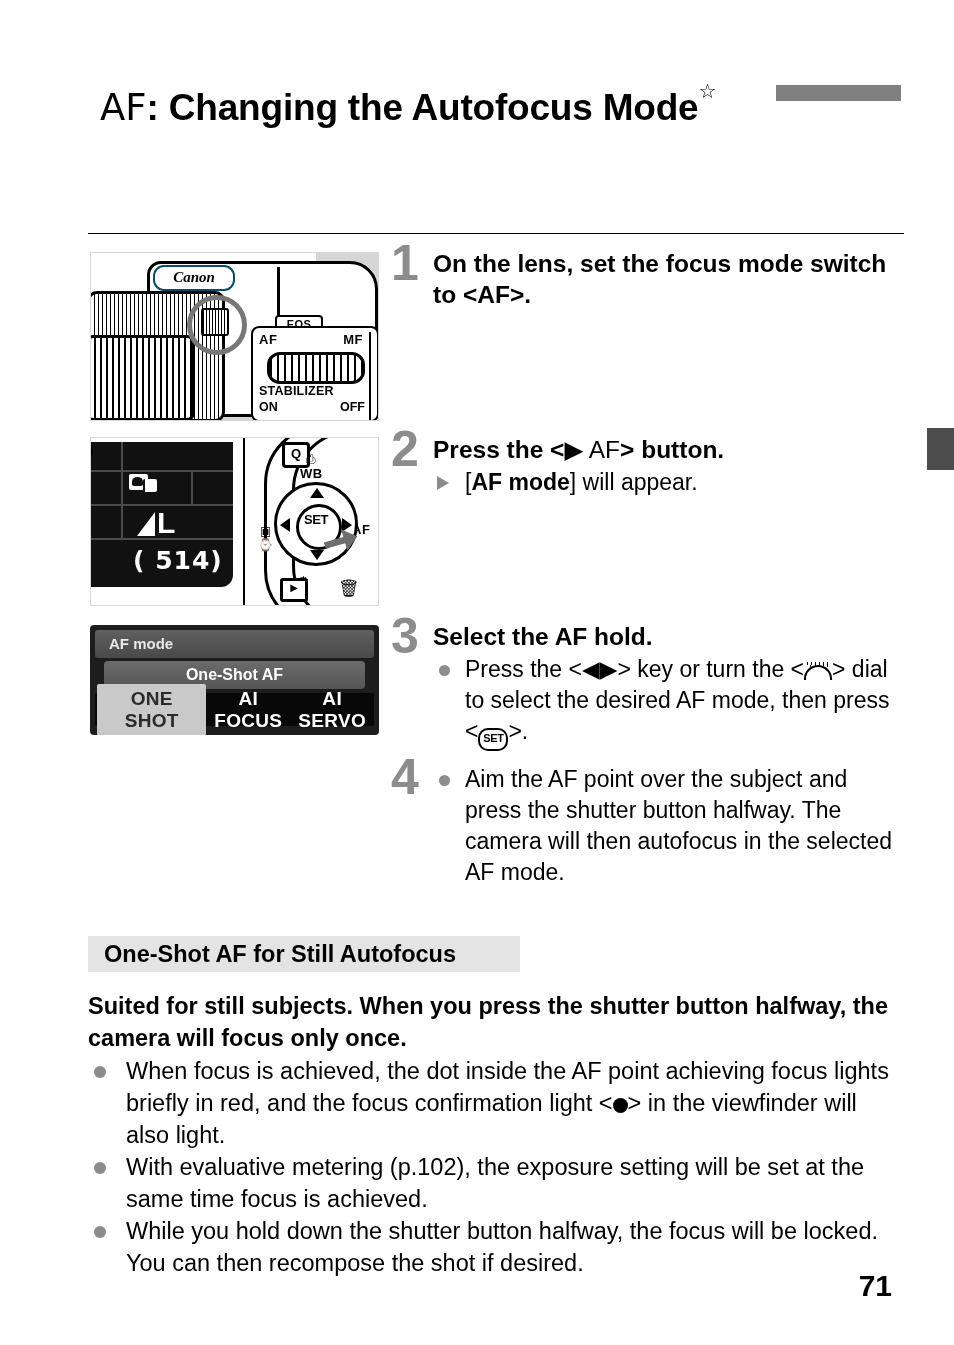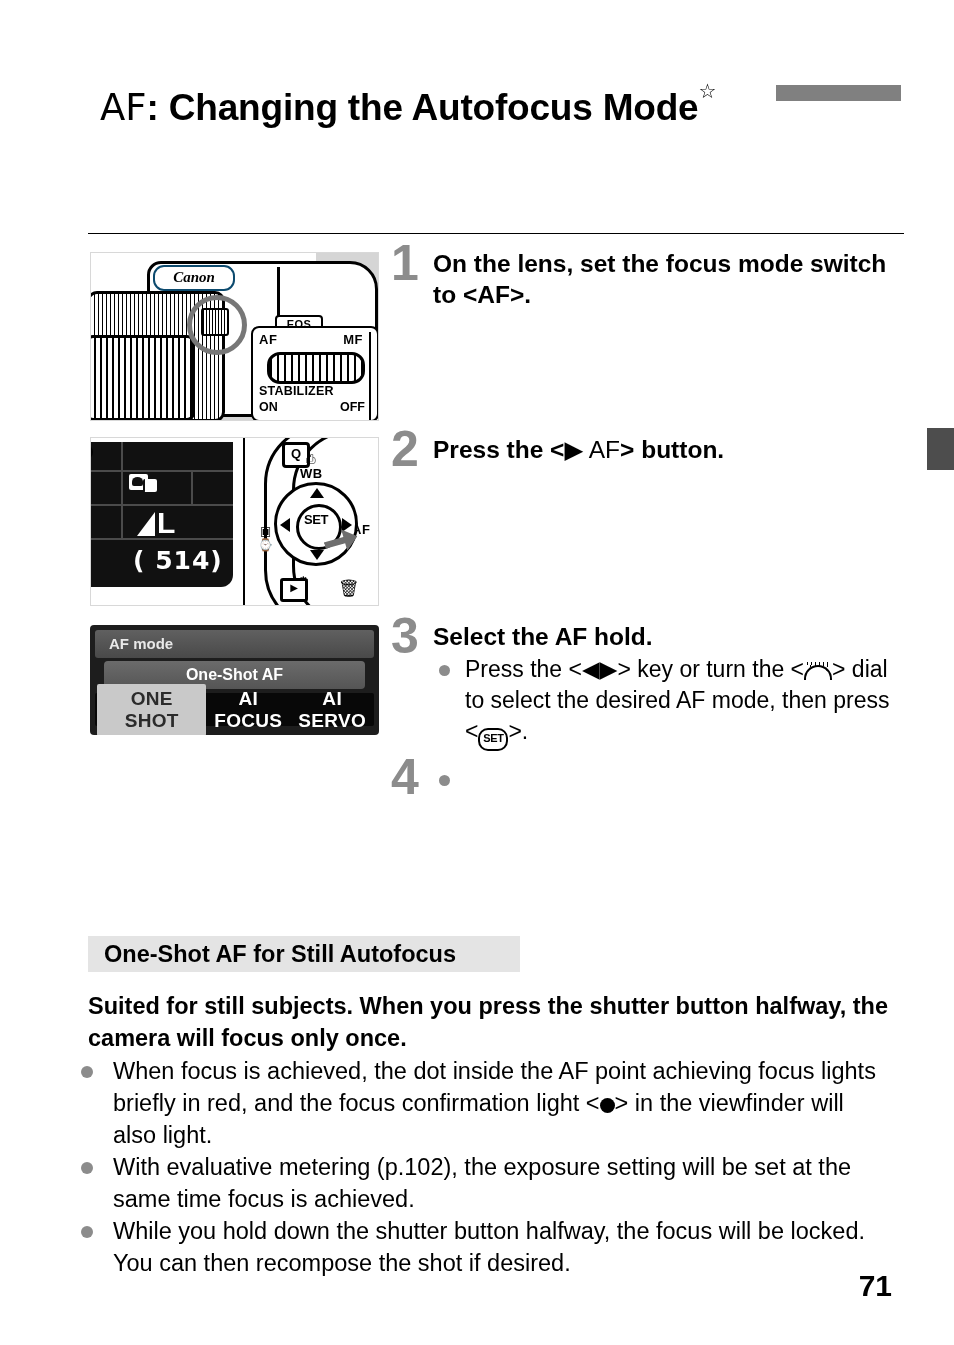--- a/index.html
+++ b/index.html
@@ -236,21 +236,21 @@
     position:absolute;left:88px;top:936px;width:432px;height:36px;background:#e4e4e4;
   }
   .sect-head span{
     display:block;padding-left:16px;line-height:36px;font-size:23.5px;font-weight:bold;
   }
   .sect-lead{
     position:absolute;left:88px;top:990px;width:812px;
     font-size:23.5px;font-weight:bold;line-height:32px;
   }
 
-  .notes{position:absolute;left:71px;top:1055px;width:816px;}
+  .notes{position:absolute;left:84px;top:1055px;width:816px;}
   .note{position:relative;padding-left:42px;font-size:23.5px;line-height:32px;margin-bottom:0px;}
   .note .dot{position:absolute;left:10px;top:11px;width:12px;height:12px;border-radius:50%;background:#8c8c8c;}
 
   .page-no{
     position:absolute;right:62px;bottom:42px;font-size:30px;font-weight:bold;
   }
 </style>
 </head>
 <body>
 
@@ -355,37 +355,42 @@
   <div class="steps">
 
     <div class="step s1">
       <div class="step-num">1</div>
       <div class="step-head">On the lens, set the focus mode switch to &lt;AF&gt;.</div>
     </div>
 
     <div class="step s2">
       <div class="step-num">2</div>
       <div class="step-head"><span>Press the &lt;</span><span class="gl">▶</span><span class="afglyph" style="font-weight:normal"> AF</span><span>&gt; button.</span></div>
+      <div class="step-body">
+        <div class="sb-line">
+          <span class="tri"></span><span>[</span><b>AF mode</b><span>] will appear.</span>
+        </div>
+      </div>
     </div>
 
     <div class="step s3">
       <div class="step-num">3</div>
       <div class="step-head">Select the AF hold.</div>
       <div class="step-body">
         <div class="sb-line">
           <span class="dot"></span><span>Press the &lt;</span><span class="gl">◀▶</span><span>&gt; key or turn the &lt;</span><span class="dial-ic"><span class="arc"></span><span class="t"></span></span><span>&gt; dial to select the desired AF mode, then press &lt;</span><span class="set-ic">SET</span><span>&gt;.</span>
         </div>
       </div>
     </div>
 
     <div class="step s4">
       <div class="step-num">4</div>
       <div class="step-body">
         <div class="sb-line">
-          <span class="dot"></span>
+          <span class="dot"></span><span>Aim the AF point over the subject and press the shutter button halfway. The camera will then autofocus in the selected AF mode.</span>
         </div>
       </div>
     </div>
 
   </div>
 
   <div class="sect-head">
     <span>One-Shot AF for Still Autofocus</span>
   </div>
   <div class="sect-lead">Suited for still subjects. When you press the shutter button halfway, the camera will focus only once.</div>

